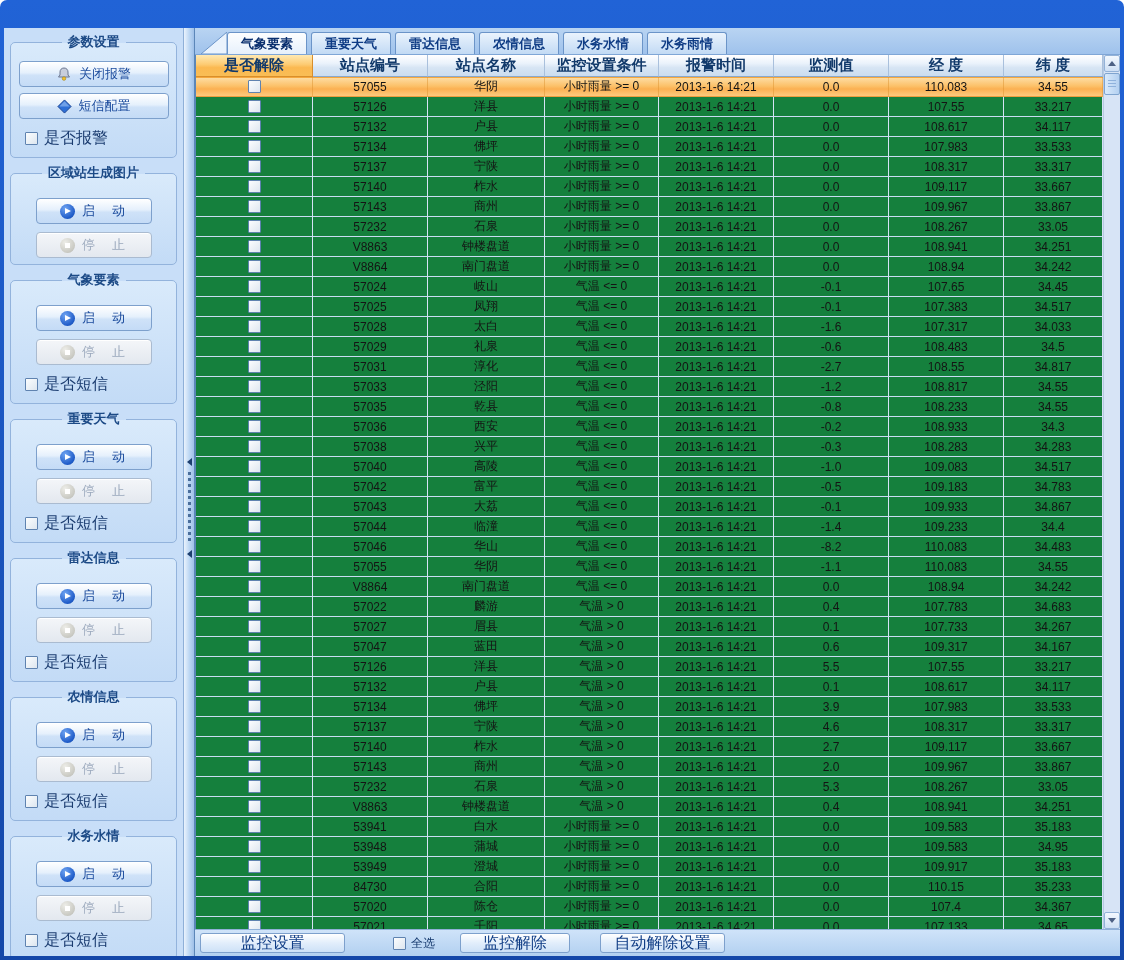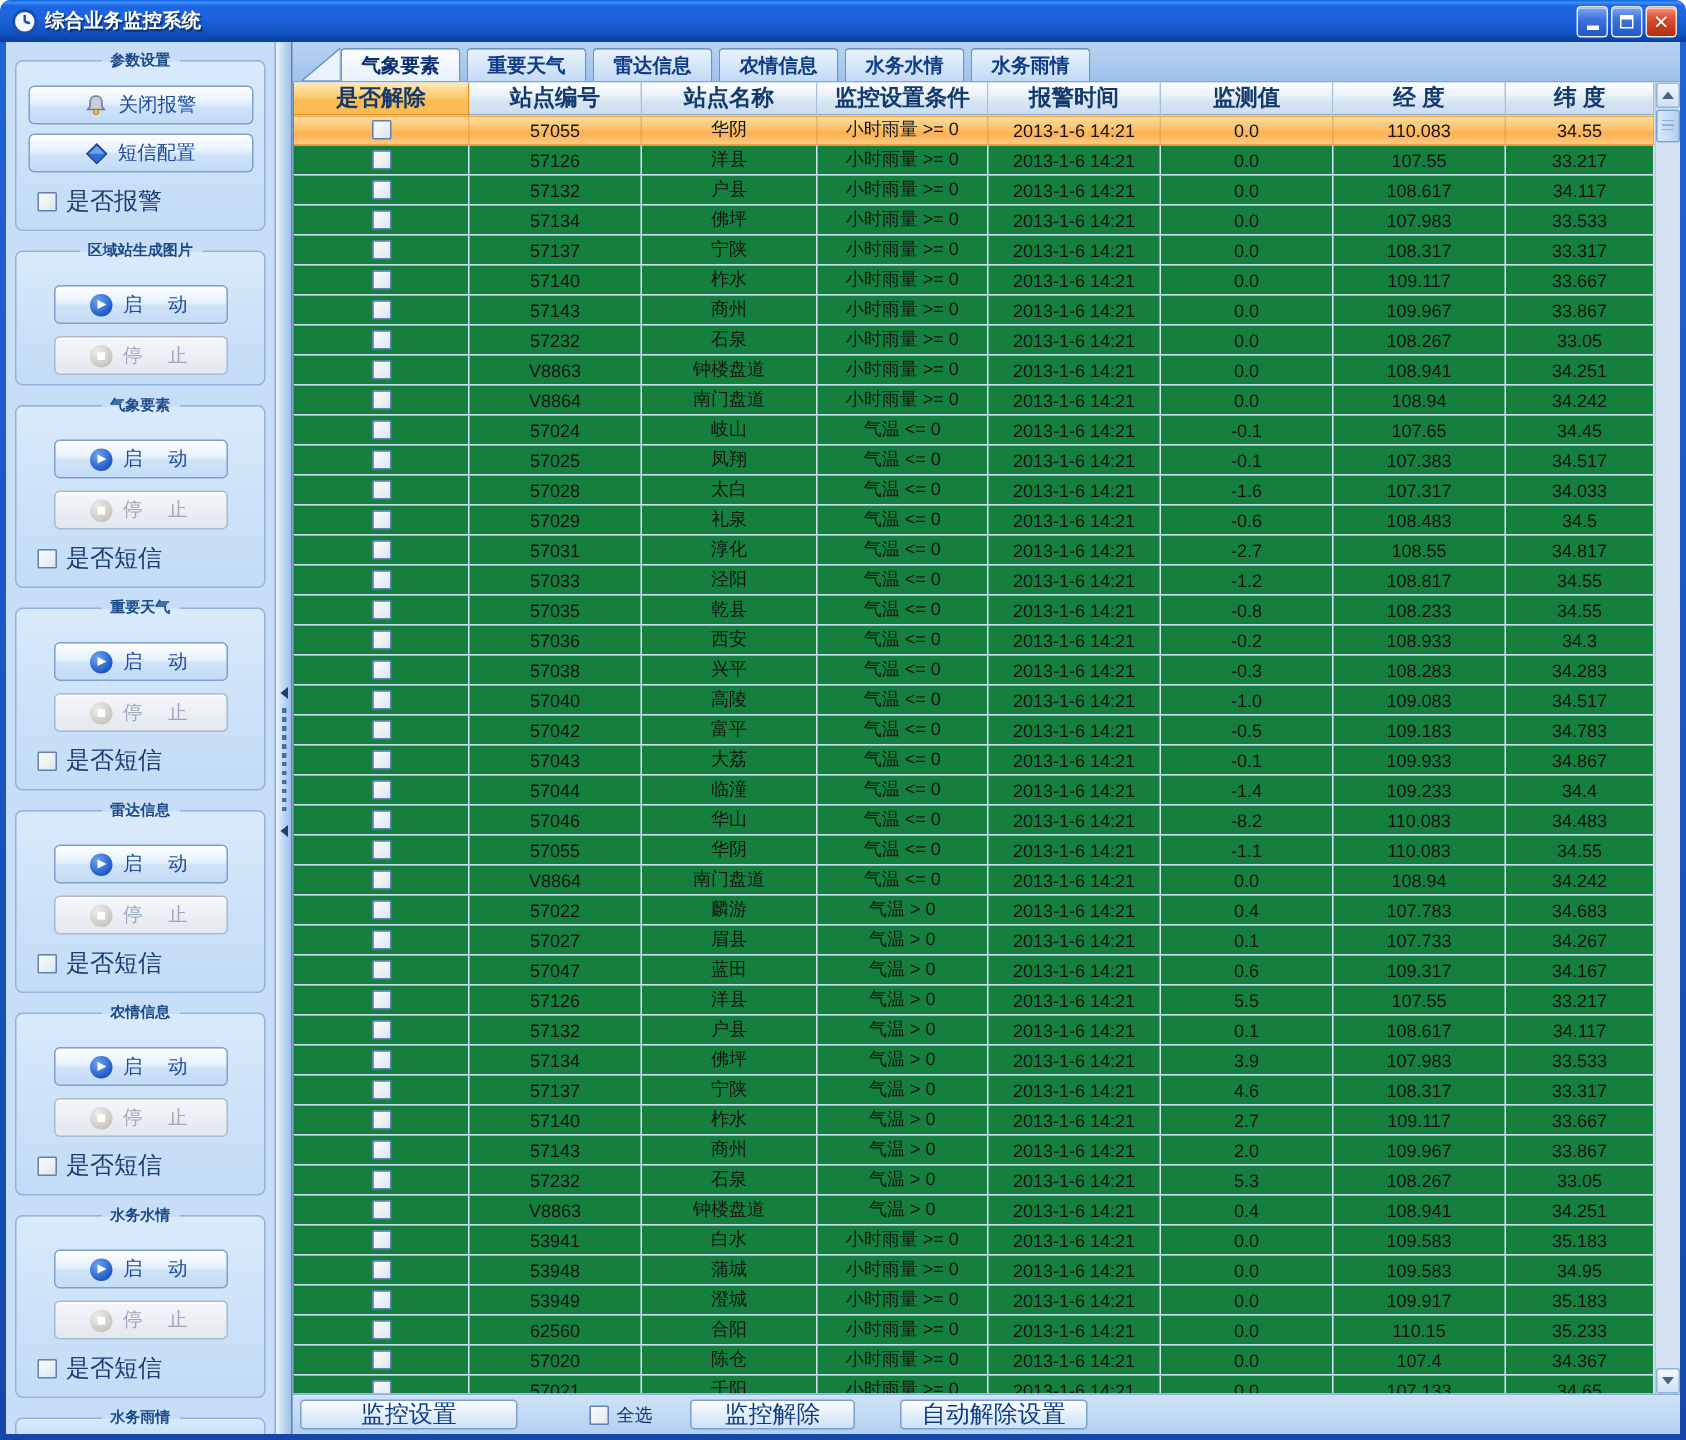--- a/index.html
+++ b/index.html
@@ -28,21 +28,21 @@
 
   
   .frame-body { position:absolute; top:28px; left:4px; right:4px; bottom:4px;
     background:#A9C8EE; display:flex; }
 
   
   .sidebar { width:179px; background:#C8DEF8; padding:5px 6px 0 6px; display:flex; flex-direction:column; overflow:hidden; }
   fieldset.group { border:1px solid #93B3DC; border-radius:5px;
     background:linear-gradient(180deg,#D9EAFB,#C3DBF6);
     padding:4px 6px 6px 6px; margin-bottom:6px; flex:0 0 auto; }
-  fieldset.group legend { margin:0 auto; padding:0 6px; color:#1C4A86; font-size:10px; font-weight:bold; }
+  fieldset.group legend { margin:0 auto; padding:0 6px; color:#1C4A86; font-size:13px; font-weight:bold; }
   .side-btn { display:flex; align-items:center; justify-content:center; gap:7px;
     height:26px; border:1px solid #7DA0CC; border-radius:4px;
     background:linear-gradient(180deg,#FFFFFF,#E5F0FC 45%,#CFE2F8 55%,#C4DBF6);
     box-shadow:inset 0 1px 0 #fff; color:#1A4A9C; font-size:13px; cursor:default; }
   .side-btn.wide { width:150px; margin:6px auto 0 auto; }
   .side-btn.run { width:116px; margin:12px auto 0 auto; letter-spacing:2px; }
   .side-btn.stop { margin-top:8px; background:linear-gradient(180deg,#F4F6F9,#E3E8EF);
     border-color:#AABBD0; color:#9AA8BC; }
   .chk-row { display:flex; align-items:center; gap:6px; margin:9px 0 2px 8px; color:#1B3C70; font-size:16px; }
   .xp-checkbox { width:13px; height:13px; border:1px solid #5F83B0; border-radius:1px;
@@ -118,39 +118,20 @@
   .b1 { width:145px; }
   .b2 { width:110px; margin-left:25px; }
   .b3 { width:125px; margin-left:30px; }
   .bar-chk { display:flex; align-items:center; gap:5px; margin-left:48px; color:#12366B; }
 </style>
 </head>
 <body>
 
 <div class="window">
 
-  <div class="titlebar">
-    <svg class="title-icon" viewBox="0 0 17 17">
-      <circle cx="8.5" cy="8.5" r="7.5" fill="#F4F8FF" stroke="#1B4FA8" stroke-width="2"></circle>
-      <line x1="8.5" y1="8.5" x2="8.5" y2="4" stroke="#1B4FA8" stroke-width="1.6"></line>
-      <line x1="8.5" y1="8.5" x2="12" y2="9.5" stroke="#1B4FA8" stroke-width="1.6"></line>
-    </svg>
-    <span class="title-text">综合业务监控系统</span>
-    <div class="winbtns">
-      <div class="winbtn">
-          <div class="glyph-min"></div>
-        </div>
-      <div class="winbtn">
-          <div class="glyph-max"></div>
-        </div>
-      <div class="winbtn close">
-          <span class="glyph-close">✕</span>
-        </div>
-    </div>
-  </div>
 
   <div class="frame-body">
 
     <div class="sidebar">
       <fieldset class="group">
         <legend>参数设置</legend>
         <div class="side-btn wide">
           <svg width="16" height="16" viewBox="0 0 16 16">
             <path d="M8 2c-2.5 0-4 1.8-4 4v3L2.5 11h11L12 9V6c0-2.2-1.5-4-4-4z" fill="#C8CEDC" stroke="#6B7690"></path>
             <circle cx="8" cy="12.6" r="1.8" fill="#F0C030" stroke="#9A7A10" stroke-width=".5"></circle>
@@ -775,21 +756,21 @@
                 <div class="tcell">小时雨量 &gt;= 0</div>
                 <div class="tcell">2013-1-6 14:21</div>
                 <div class="tcell">0.0</div>
                 <div class="tcell">109.917</div>
                 <div class="tcell">35.183</div>
               </div>
               <div class="trow">
                 <div class="tcell">
                   <span class="xp-checkbox"></span>
                 </div>
-                <div class="tcell">62560</div>
+                <div class="tcell">84730</div>
                 <div class="tcell">合阳</div>
                 <div class="tcell">小时雨量 &gt;= 0</div>
                 <div class="tcell">2013-1-6 14:21</div>
                 <div class="tcell">0.0</div>
                 <div class="tcell">110.15</div>
                 <div class="tcell">35.233</div>
               </div>
               <div class="trow">
                 <div class="tcell">
                   <span class="xp-checkbox"></span>

